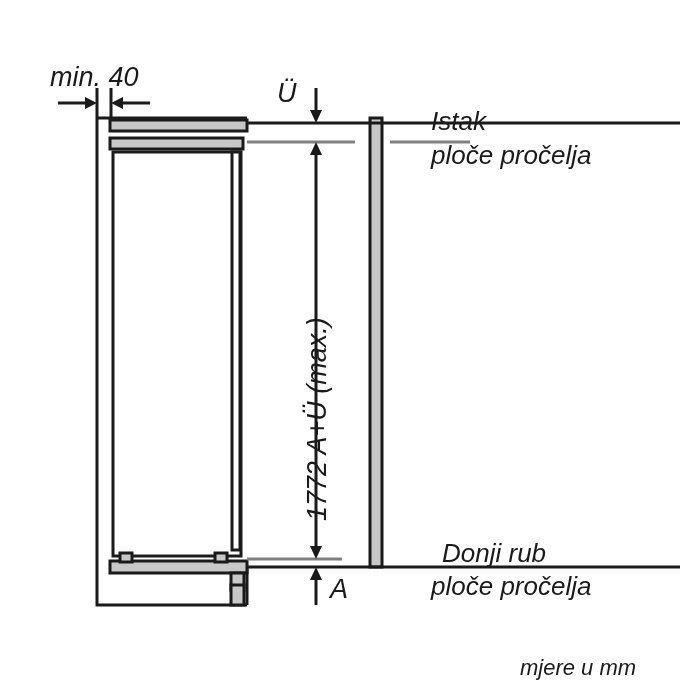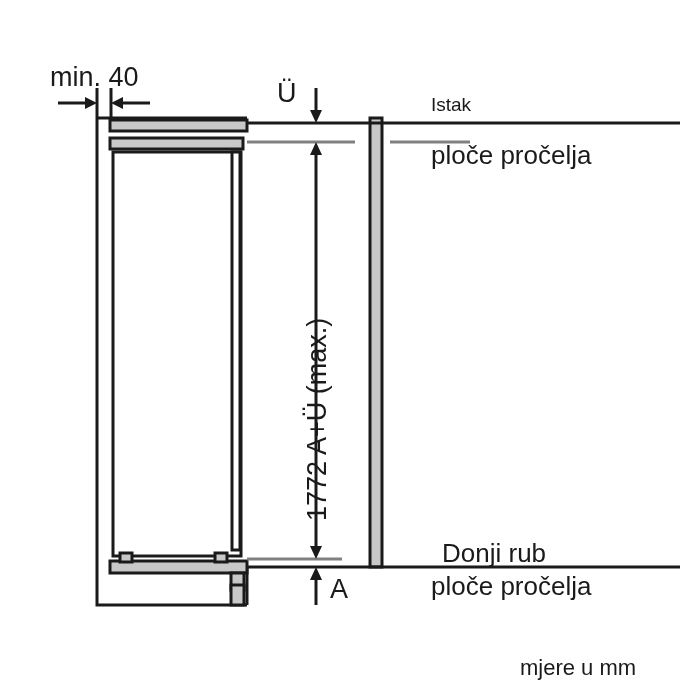--- a/index.html
+++ b/index.html
@@ -7,20 +7,21 @@
     padding: 0;
     background: #ffffff;
   }
   #canvas {
     position: relative;
     width: 700px;
     height: 700px;
     background: #ffffff;
     font-family: "Liberation Sans", sans-serif;
     overflow: hidden;
+    font-style: italic;
   }
   svg.drawing {
     position: absolute;
     left: 0;
     top: 0;
     width: 700px;
     height: 700px;
   }
   .lbl {
     position: absolute;
@@ -39,22 +40,22 @@
     top: 78px;
     font-size: 27px;
   }
   .lbl-a {
     left: 330px;
     top: 574px;
     font-size: 27px;
   }
   .lbl-istak {
     left: 431px;
-    top: 94px;
-    font-size: 19px;
+    top: 106px;
+    font-size: 26px;
   }
   .lbl-istak2 {
     left: 431px;
     top: 140px;
     font-size: 26px;
   }
   .lbl-donji {
     left: 442px;
     top: 538px;
     font-size: 26px;

